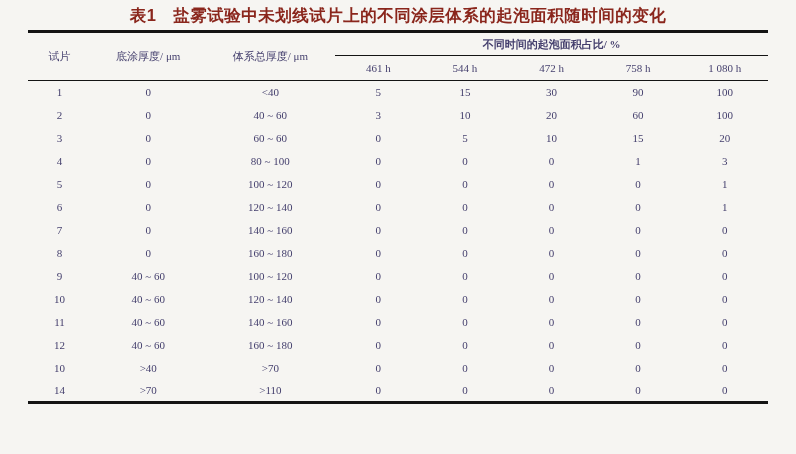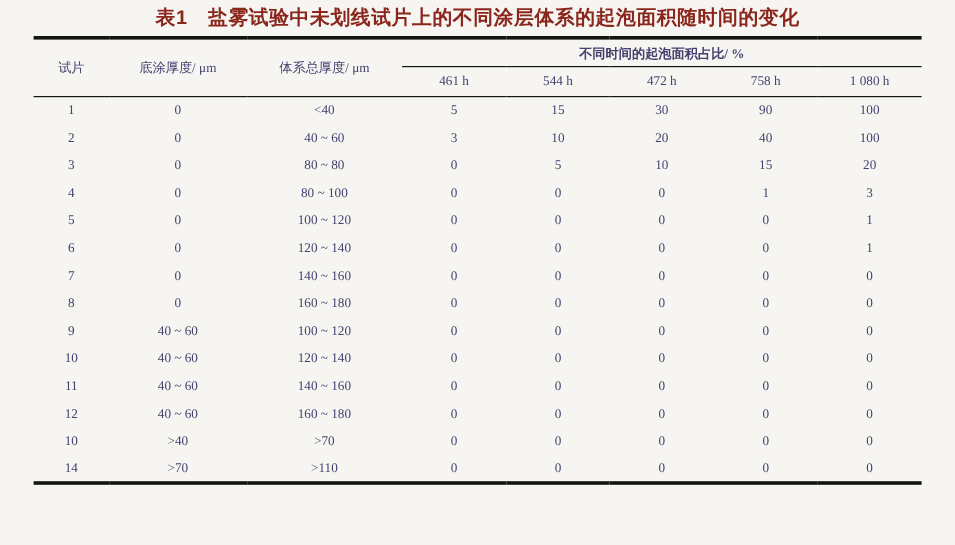--- a/index.html
+++ b/index.html
@@ -108,27 +108,27 @@
           <td>90</td>
           <td>100</td>
         </tr>
         <tr>
           <td>2</td>
           <td>0</td>
           <td>40 ~ 60</td>
           <td>3</td>
           <td>10</td>
           <td>20</td>
-          <td>40</td>
+          <td>60</td>
           <td>100</td>
         </tr>
         <tr>
           <td>3</td>
           <td>0</td>
-          <td>80 ~ 80</td>
+          <td>60 ~ 60</td>
           <td>0</td>
           <td>5</td>
           <td>10</td>
           <td>15</td>
           <td>20</td>
         </tr>
         <tr>
           <td>4</td>
           <td>0</td>
           <td>80 ~ 100</td>

